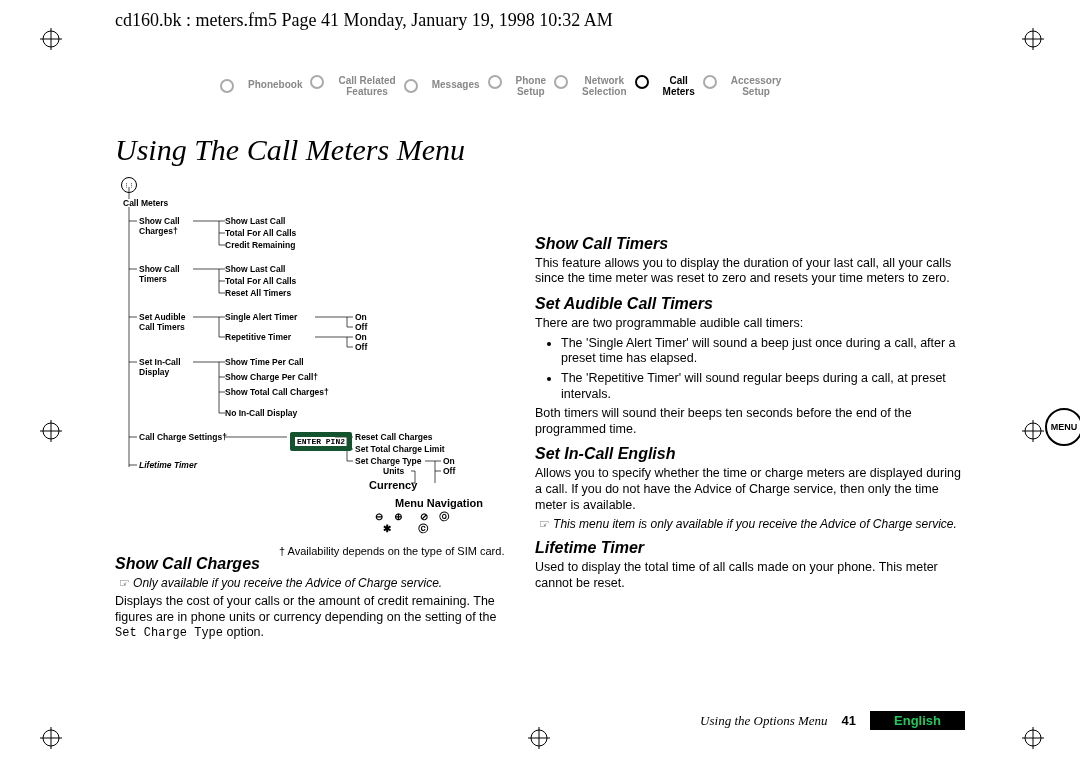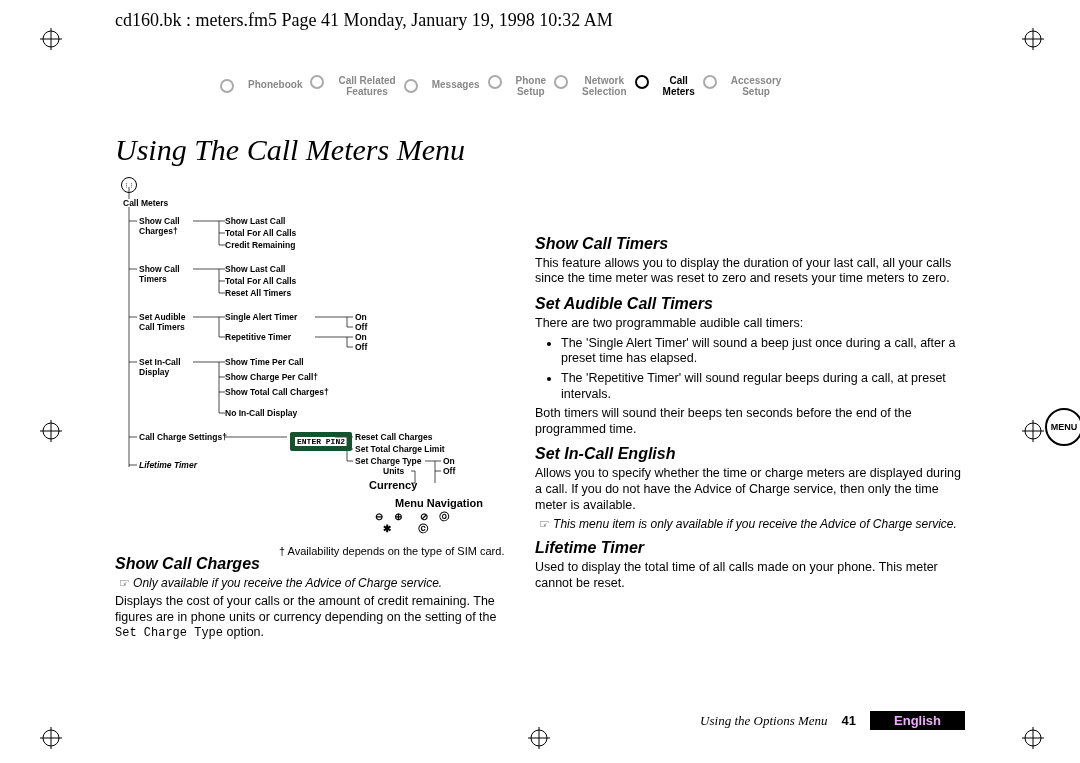--- a/index.html
+++ b/index.html
@@ -164,21 +164,21 @@
     gap: 14px;
     font-size: 13px;
   }
   .footer .using {
     font-family: "Times New Roman", serif;
     font-style: italic;
   }
   .footer .pnum { font-weight: bold; }
   .footer .lang {
     background: #000;
-    color: #f0abfc;
+    color: #22c55e;
     font-weight: bold;
     padding: 2px 24px;
   }
   .menu-badge {
     position: absolute;
     right: -3px;
     top: 408px;
     width: 34px; height: 34px;
     border: 2px solid #000;
     border-radius: 50%;

